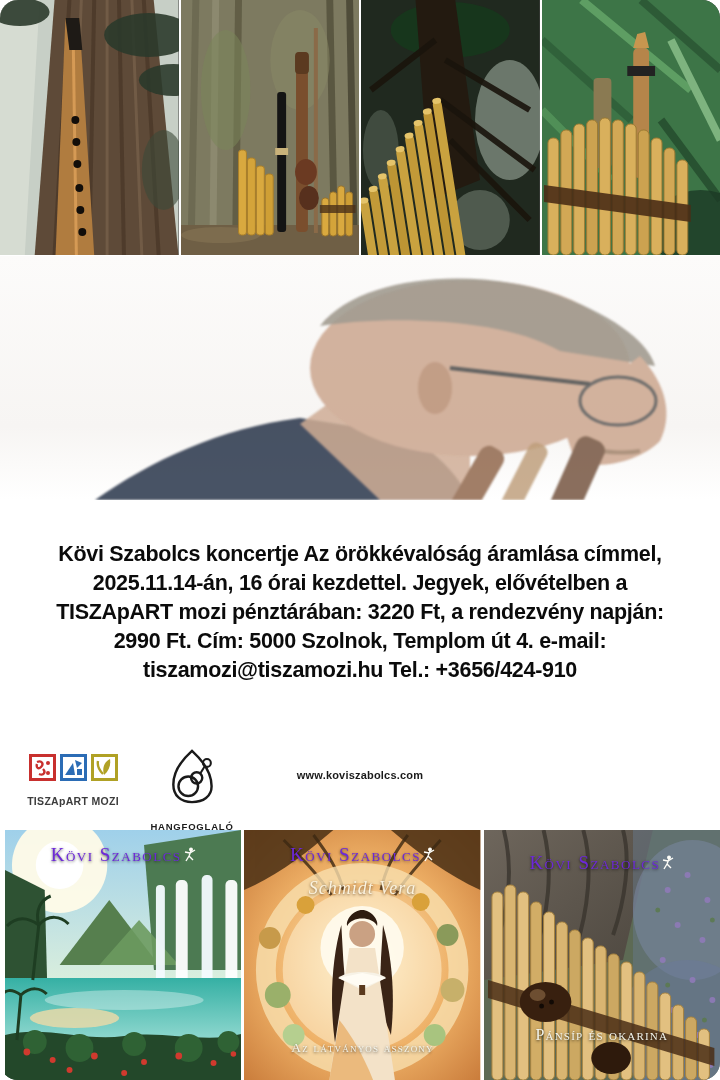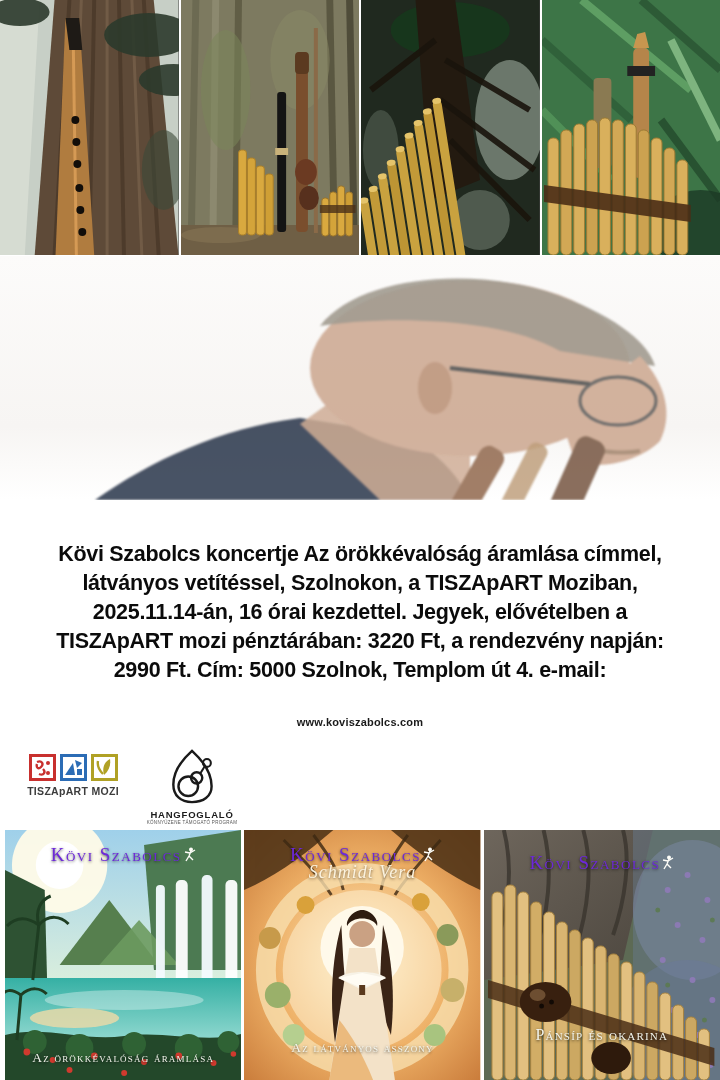--- a/index.html
+++ b/index.html
@@ -1,56 +1,56 @@
 <!DOCTYPE html>
 <html><head>
 <meta charset="utf-8">
 <style>
   html,body{margin:0;padding:0;background:#ffffff;}
   .poster{position:relative;width:720px;height:1080px;background:#ffffff;overflow:hidden;
-          font-family:"Liberation Sans",sans-serif;}
+          font-family:"Liberation Sans",sans-serif;border-radius:18px;}
 
   
   .photo-strip{position:absolute;top:0;left:0;width:720px;height:255px;display:flex;gap:2px;}
   .photo{position:relative;flex:1;overflow:hidden;background:#444;}
   .photo svg{display:block;width:100%;height:100%;}
 
   
   .portrait{position:absolute;top:256px;left:0;width:720px;height:244px;
             background:linear-gradient(180deg,#fcfbfa 0%,#f7f5f3 70%,#ffffff 100%);overflow:hidden;}
   .portrait svg{display:block;width:100%;height:100%;filter:blur(1px);opacity:.92;}
 
   
   .announcement{position:absolute;top:540px;left:20px;width:680px;text-align:center;
                 font-weight:700;font-size:21.5px;line-height:29px;color:#0b0b0b;letter-spacing:-0.3px;}
 
   
-  .website{position:absolute;top:716px;left:0;width:720px;text-align:center;
+  .website{position:absolute;top:769px;left:0;width:720px;text-align:center;
            font-weight:700;font-size:11px;color:#1a1a1a;letter-spacing:.2px;}
 
   
   .logos{position:absolute;top:748px;left:0;width:720px;height:80px;}
   .logo-tiszapart{position:absolute;left:18px;top:6px;width:110px;text-align:center;}
   .tp-squares{display:flex;gap:4px;justify-content:center;}
-  .logo-tiszapart .lbl{margin-top:4px;font-size:10.5px;font-weight:700;color:#3c3c3c;letter-spacing:.3px;}
+  .logo-tiszapart .lbl{margin-top:14px;font-size:10.5px;font-weight:700;color:#3c3c3c;letter-spacing:.3px;}
   .logo-hang{position:absolute;left:142px;top:0;width:100px;text-align:center;}
-  .logo-hang .lbl{margin-top:1px;font-size:9.5px;font-weight:700;color:#1a1a1a;letter-spacing:.8px;}
+  .logo-hang .lbl{margin-top:13px;font-size:9.5px;font-weight:700;color:#1a1a1a;letter-spacing:.8px;}
   .logo-hang .sub{font-size:4.5px;color:#555;letter-spacing:.3px;}
   .logo-nka{position:absolute;right:16px;top:6px;display:flex;align-items:center;gap:10px;}
   .logo-nka .txt{font-family:"Liberation Serif",serif;font-size:15px;line-height:19px;color:#2a6fad;}
 
   
   .albums{position:absolute;top:830px;left:5px;width:715px;height:250px;display:flex;gap:3px;}
   .album{position:relative;flex:1;overflow:hidden;}
   .album svg.art{position:absolute;inset:0;width:100%;height:100%;}
   .album .artist{position:absolute;top:14px;left:0;width:100%;text-align:center;
                  font-family:"Liberation Serif",serif;font-size:19px;color:#6d28d9;letter-spacing:1.5px;
                  text-shadow:0 1px 3px rgba(0,0,0,.65);white-space:nowrap;}
   .album .artist .dancer{display:inline-block;vertical-align:middle;margin-left:2px;}
-  .album .artist2{position:absolute;top:32px;left:0;width:100%;text-align:center;
+  .album .artist2{position:absolute;top:48px;left:0;width:100%;text-align:center;
                   font-family:"Liberation Serif",serif;font-style:italic;font-size:18px;color:#fbf3df;
                   letter-spacing:1px;text-shadow:0 1px 3px rgba(60,30,0,.7);}
   .album .title{position:absolute;bottom:14px;left:0;width:100%;text-align:center;
                 font-family:"Liberation Serif",serif;font-size:13.5px;color:#f4f6ee;letter-spacing:1.2px;
                 text-shadow:0 1px 3px rgba(0,0,0,.75);white-space:nowrap;}
   .album.a2 .title{bottom:24px;}
   .album.a3 .title{font-size:16px;bottom:36px;}
   .album.a3 .artist{top:22px;}
 </style>
 </head>
@@ -224,24 +224,24 @@
           <rect x="555" y="178" width="30" height="120" rx="10" transform="rotate(24 570 238)" fill="#6e4c36"></rect>
           <rect x="455" y="185" width="26" height="115" rx="10" transform="rotate(30 468 242)" fill="#8a5f42"></rect>
           <rect x="505" y="182" width="20" height="118" rx="8" transform="rotate(27 515 240)" fill="#b08a5e" opacity=".85"></rect>
         </g>
       </g>
     </svg>
   </div>
 
   <div class="announcement">
     <div>Kövi Szabolcs koncertje Az örökkévalóság áramlása címmel,</div>
-    <div>látványos vetítéssel, Szolnokon, a TISZApART Moziban,</div>
     <div>2025.11.14-án, 16 órai kezdettel. Jegyek, elővételben a</div>
     <div>TISZApART mozi pénztárában: 3220 Ft, a rendezvény napján:</div>
     <div>2990 Ft. Cím: 5000 Szolnok, Templom út 4. e-mail:</div>
+    <div>tiszamozi@tiszamozi.hu Tel.: +3656/424-910</div>
   </div>
 
   <div class="website">www.koviszabolcs.com</div>
 
   <div class="logos">
 
     <div class="logo-tiszapart">
       <div class="tp-squares">
         <svg width="27" height="27" viewBox="0 0 27 27">
           <rect x="1.5" y="1.5" width="24" height="24" fill="#fff" stroke="#c8302e" stroke-width="3"></rect>
@@ -334,21 +334,20 @@
           <line x1="12" y1="210" x2="16" y2="165"></line>
           <path d="M16,165 C6,158 0,160 -4,166 M16,165 C26,156 36,158 42,164"></path>
         </g>
       </svg>
       <div class="artist">
         <span style="font-variant:small-caps;">Kövi Szabolcs</span><span class="dancer"><svg width="12" height="16" viewBox="0 0 12 16">
               <circle cx="7" cy="2.5" r="2" fill="#fdfdf8"></circle>
               <path d="M7,4 L5,9 L2,14 M5,9 L9,13 M6,6 L1,5 M6,6 L11,3" stroke="#fdfdf8" stroke-width="1.4" fill="none"></path>
             </svg></span>
       </div>
-      <div class="title" style="font-variant:small-caps;">Az örökkévalóság áramlása</div>
     </div>
 
     <div class="album a2">
       <svg class="art" viewBox="0 0 238 250" preserveAspectRatio="none">
         <defs>
           <radialGradient id="warm2" cx="50%" cy="52%" r="70%">
             <stop offset="0" stop-color="#fdeec9"></stop>
               <stop offset=".55" stop-color="#eeb066"></stop>
               <stop offset="1" stop-color="#c97b3a"></stop>
           </radialGradient>

